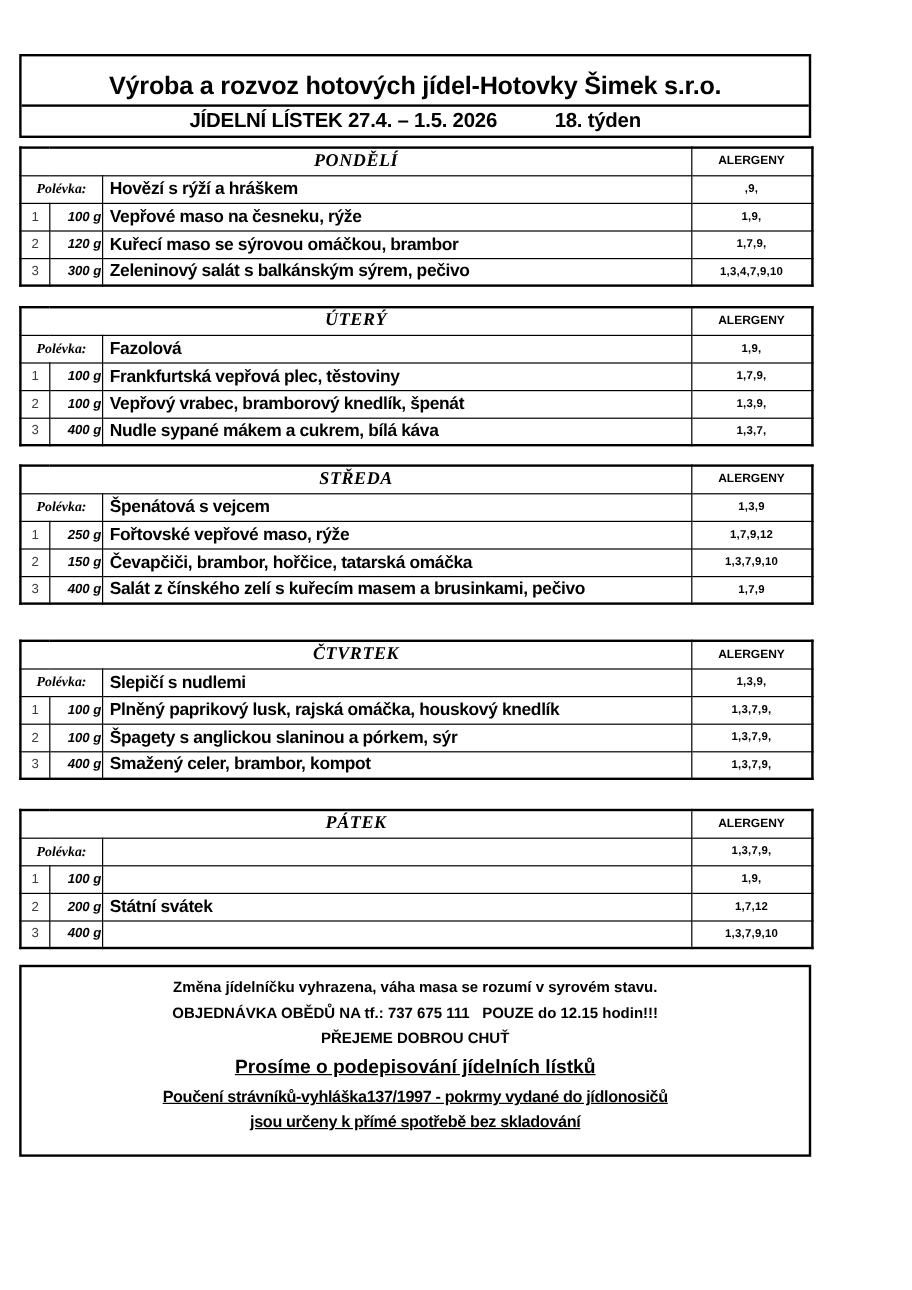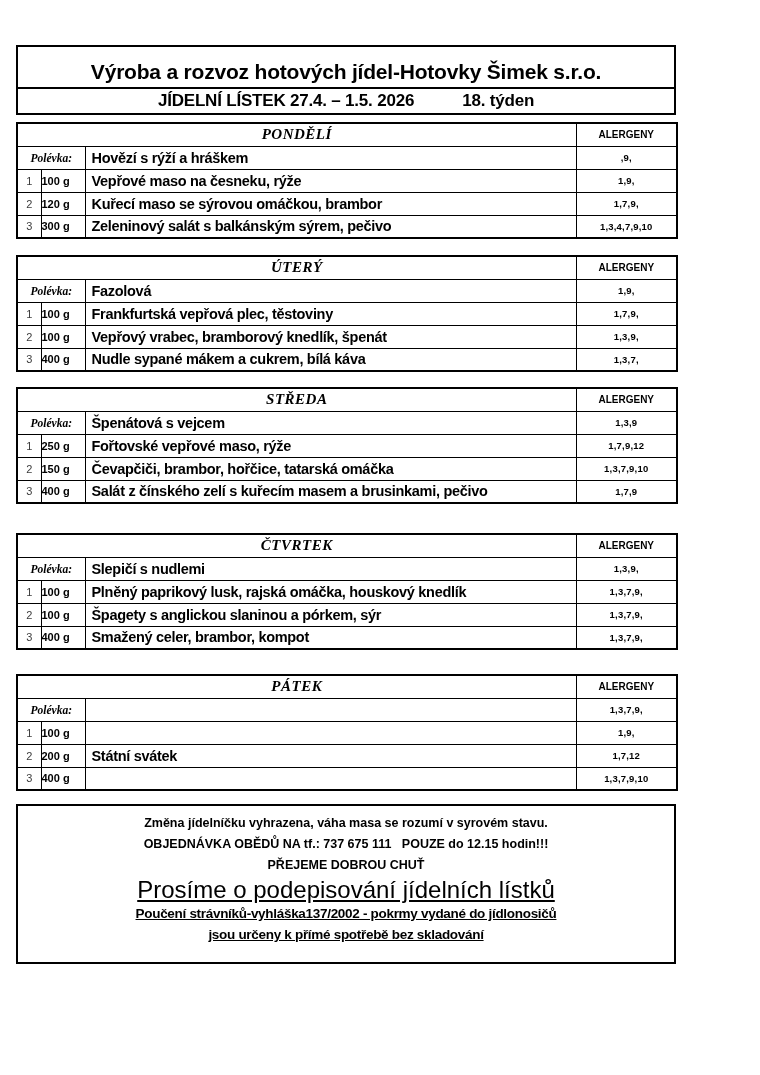--- a/index.html
+++ b/index.html
@@ -39,32 +39,32 @@
     font-style: italic; font-weight: bold;
     font-size: 15px; text-align: center; letter-spacing: 0.5px;
   }
   td.alg-head { font-size: 10px; font-weight: bold; text-align: center; }
   td.soup-label {
     font-family: "Liberation Serif", serif;
     font-style: italic; font-weight: bold;
     font-size: 11.5px; text-align: center;
   }
   td.num { font-size: 11px; font-weight: 400; color: #3c3c3c; text-align: center; }
-  td.wt  { font-size: 11px; font-weight: bold; text-align: left; }
+  td.wt  { font-size: 11px; font-weight: bold; text-align: right; font-style: italic; }
   td.dish { font-size: 14.5px; font-weight: bold; text-align: left; padding-left: 6px; letter-spacing: -0.3px; }
   td.alg { font-size: 9.5px; font-weight: bold; text-align: center; letter-spacing: 0.2px; }
 
   
   .footer-box {
     border: 2px solid #000; width: 660px; height: 160px;
     margin-top: 13px; padding-top: 7px; text-align: center;
   }
   .fnote { font-size: 12.5px; font-weight: bold; line-height: 21px; }
   .fnote.pre { white-space: pre; }
-  .fbig  { font-size: 24px; font-weight: normal; line-height: 27px; text-decoration: underline; }
+  .fbig  { font-size: 16px; font-weight: bold; line-height: 27px; text-decoration: underline; }
   .finstr { font-size: 13.5px; font-weight: bold; line-height: 21px; text-decoration: underline; letter-spacing: -0.3px; }
 </style>
 </head>
 <body>
 
 <div class="page">
   <div class="content">
 
     <div class="header-box">
       <div class="title-row">
@@ -261,18 +261,18 @@
             </tr>
           </tbody>
         </table>
       </div>
 
     <div class="footer-box">
       <div class="fnote">Změna jídelníčku vyhrazena, váha masa se rozumí v syrovém stavu.</div>
       <div class="fnote pre">OBJEDNÁVKA OBĚDŮ NA tf.: 737 675 111   POUZE do 12.15 hodin!!!</div>
       <div class="fnote">PŘEJEME DOBROU CHUŤ</div>
       <div class="fbig">Prosíme o podepisování jídelních lístků</div>
-      <div class="finstr">Poučení strávníků-vyhláška137/2002 - pokrmy vydané do jídlonosičů</div>
+      <div class="finstr">Poučení strávníků-vyhláška137/1997 - pokrmy vydané do jídlonosičů</div>
       <div class="finstr">jsou určeny k přímé spotřebě bez skladování</div>
     </div>
 
   </div>
 </div>
 
 </body></html>

